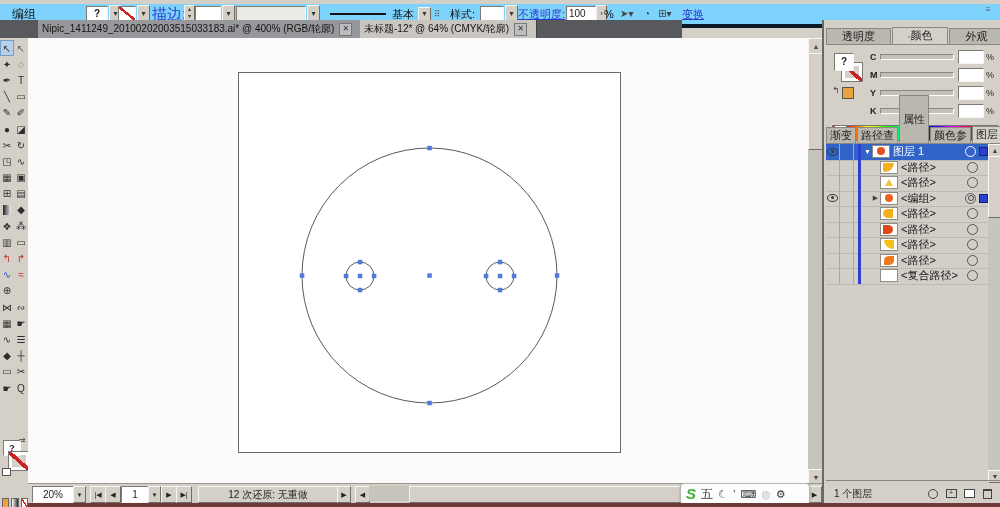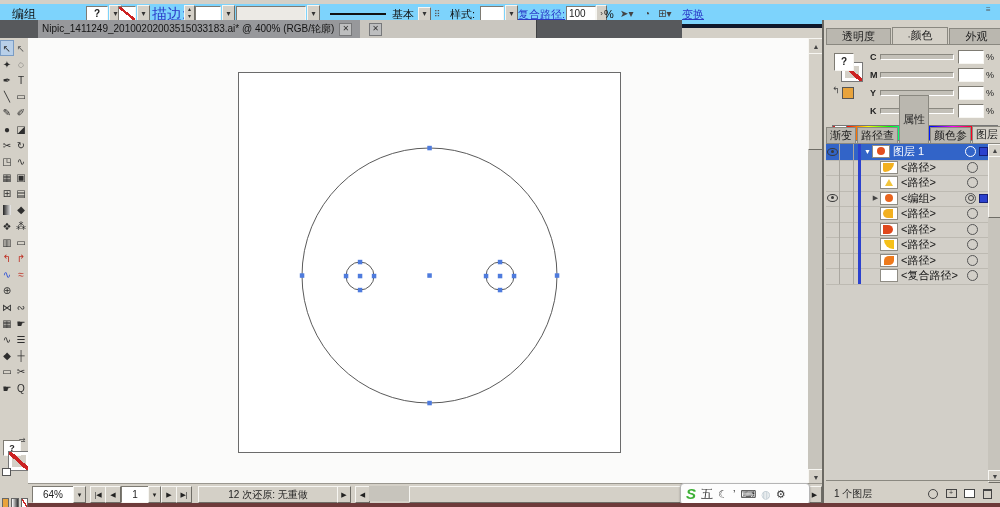--- a/index.html
+++ b/index.html
@@ -108,41 +108,42 @@
   <span class="abs lbl" style="left:392px;font-size:11px">基本</span>
   <span class="abs raised darrow" style="left:418px;top:3px;width:11px;height:13px;text-align:center">▾</span>
   <span class="abs" style="left:434px;top:5px;font-size:9px;color:#555">⠿</span>
 
   <span class="abs lbl" style="left:450px;font-size:11px">样式:</span>
   <div class="abs combo" style="left:480px">
     <span class="inset" style="width:22px;height:13px"></span>
     <span class="dd raised darrow">▾</span>
   </div>
 
-  <span class="abs lbl blue-link" style="left:518px;font-size:11px">复合路径:</span>
+  <span class="abs lbl blue-link" style="left:518px;font-size:11px">不透明度:</span>
   <div class="abs combo" style="left:566px">
     <span class="inset minifield" style="width:24px;height:13px">100</span>
     <span class="raised darrow" style="width:9px;height:15px;text-align:center;line-height:15px">›</span>
   </div>
   <span class="abs lbl" style="left:604px;font-size:11px">%</span>
 
   <span class="abs" style="left:620px;top:4px;font-size:10px;color:#444">➤▾</span>
   <span class="abs" style="left:644px;top:4px;font-size:10px;color:#444">◔</span>
   <span class="abs" style="left:658px;top:4px;font-size:10px;color:#444">⊞▾</span>
   <span class="abs lbl blue-link" style="left:682px;font-size:11px">变换</span>
 
   <span class="abs" style="left:986px;top:1px;font-size:8px;color:#555">≡</span>
 </div>
 
 <div id="tabbar" class="abs">
   <div class="doctab" style="left:38px;width:318px;background:#97989b">
     <span style="overflow:hidden;text-overflow:ellipsis">Nipic_1411249_20100202003515033183.ai* @ 400% (RGB/轮廓)</span>
     <span class="closebox">✕</span>
   </div>
   <div class="doctab" style="left:360px;width:168px;background:#c9c6bf">
+    <span style="overflow:hidden;text-overflow:ellipsis">未标题-12* @ 64% (CMYK/轮廓)</span>
     <span class="closebox">✕</span>
   </div>
 </div>
 
 <div id="toolbar" class="abs">
   <div id="toolgrid">
       <div class="tool active">↖</div>
       <div class="tool" style="color: rgb(90, 90, 90);">↖</div>
       <div class="tool">✦</div>
       <div class="tool">◌</div>
@@ -231,21 +232,21 @@
   </svg>
 </div>
 
 <div class="abs sb-track" style="left:808px;top:38px;width:14px;height:445px">
   <div class="sb-btn abs" style="left:0;top:0;width:14px;height:14px">▲</div>
   <div class="raised abs" style="left:0;top:15px;width:14px;height:95px"></div>
   <div class="sb-btn abs" style="left:0;top:431px;width:14px;height:14px">▼</div>
 </div>
 
 <div id="statusbar" class="abs">
-  <div class="sbtn inset" style="left:4px;width:40px">64%</div>
+  <div class="sbtn inset" style="left:4px;width:40px">20%</div>
   <div class="sbtn raised" style="left:45px;width:11px;font-size:7px">▾</div>
 
   <div class="sbtn raised" style="left:62px;width:14px;font-size:7px">|◀</div>
   <div class="sbtn raised" style="left:77px;width:14px;font-size:7px">◀</div>
   <div class="sbtn inset" style="left:93px;width:26px">1</div>
   <div class="sbtn raised" style="left:120px;width:11px;font-size:7px">▾</div>
   <div class="sbtn raised" style="left:133px;width:14px;font-size:7px">▶</div>
   <div class="sbtn raised" style="left:148px;width:14px;font-size:7px">▶|</div>
 
   <div class="sbtn raised" style="left:170px;width:138px">12 次还原: 无重做</div>

